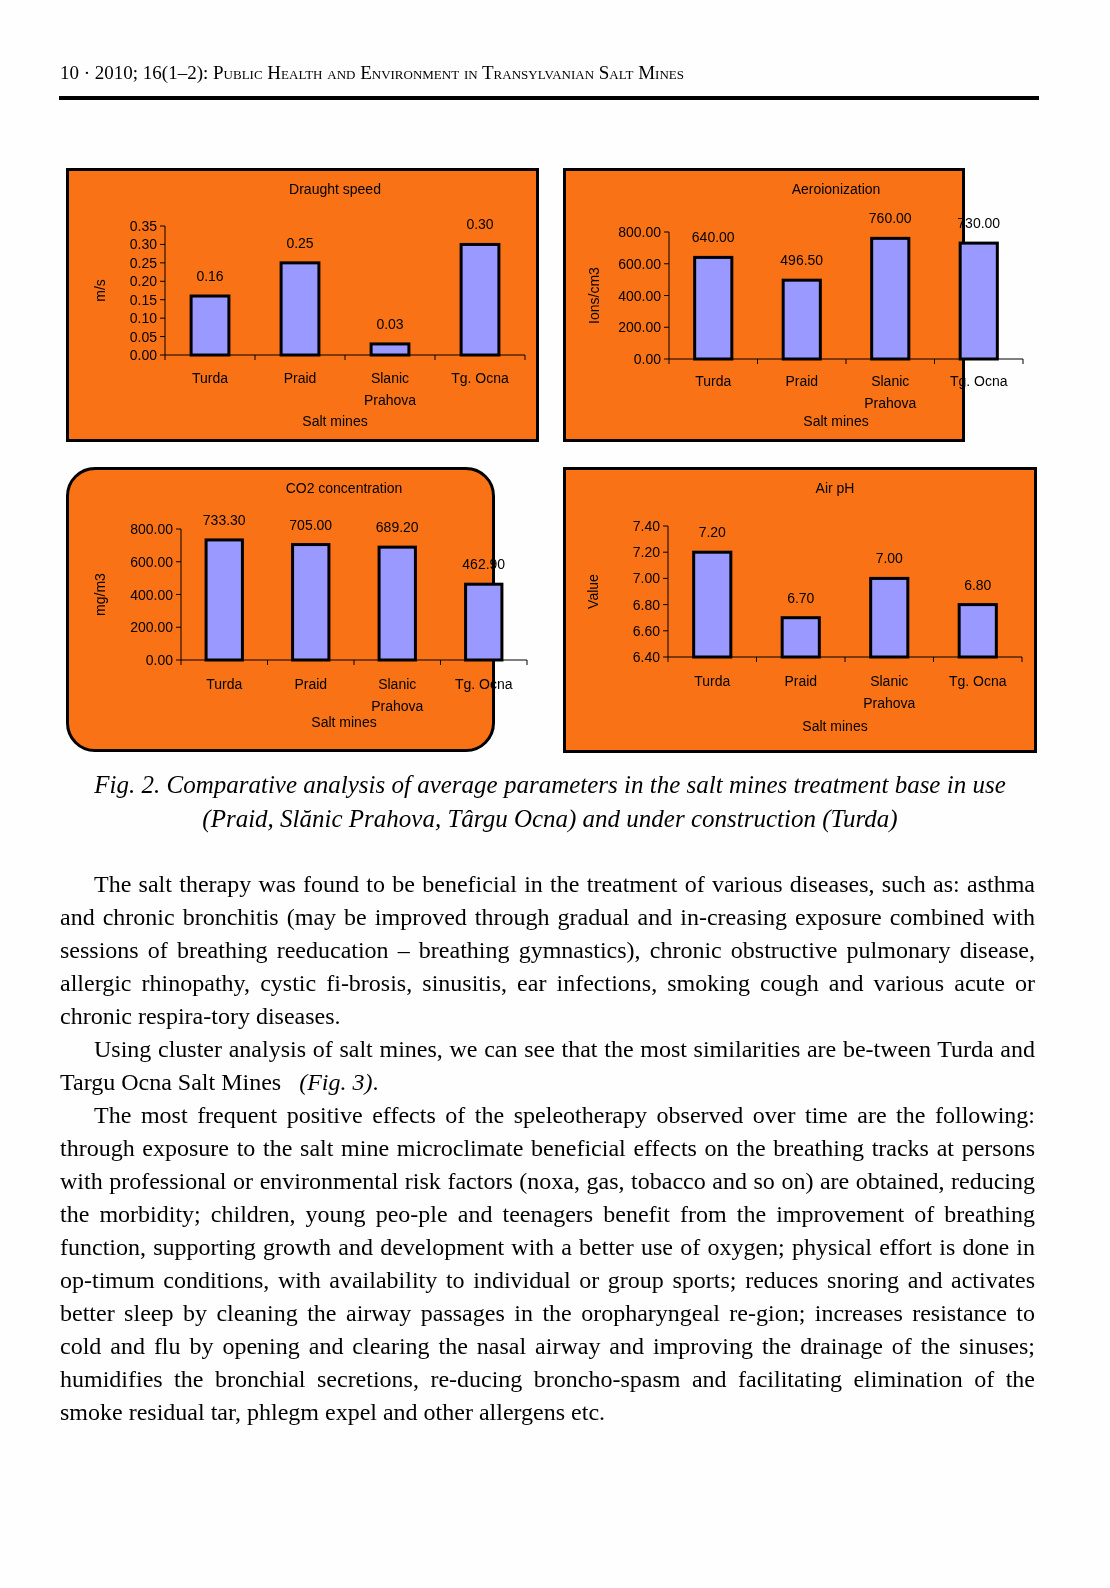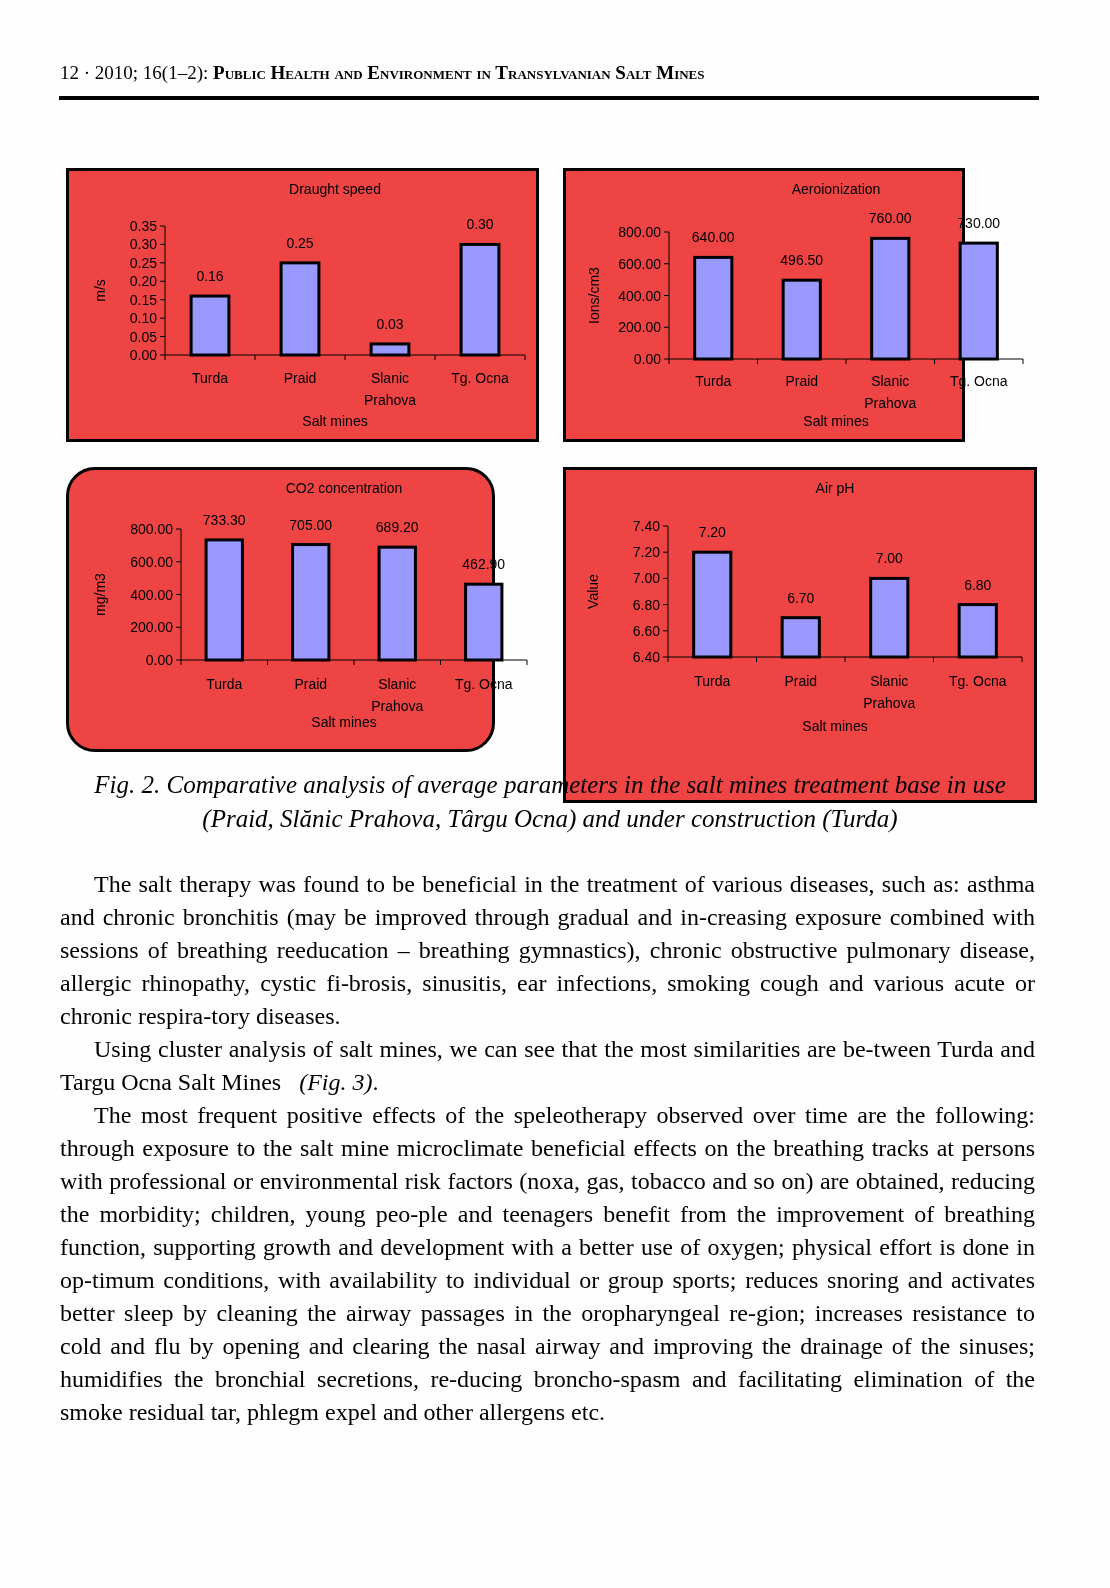--- a/index.html
+++ b/index.html
@@ -1,38 +1,38 @@
 <!DOCTYPE html>
 <html><head>
 <meta charset="utf-8">
 <style>
   html, body { margin: 0; padding: 0; background: #fdfefd; }
   body { width: 1110px; height: 1588px; position: relative; overflow: hidden;
          font-family: "Liberation Serif", "DejaVu Serif", serif; color: #000; }
   .running-head { position: absolute; left: 60px; top: 62px; font-size: 19px;
                   letter-spacing: 0px; white-space: nowrap; }
-  .running-head .sc { font-variant: small-caps; font-weight: bold; }
+  .running-head .sc { font-variant: small-caps; }
   .head-rule { position: absolute; left: 59px; top: 96px; width: 980px; height: 4px; background: #000; }
 
-  .chart-frame { position: absolute; border: 3px solid #000; background: #ef4444; box-sizing: border-box; }
+  .chart-frame { position: absolute; border: 3px solid #000; background: #f97316; box-sizing: border-box; }
   .chart-frame svg { position: absolute; left: 0; top: 0; }
   .chart-frame svg text { font-family: "Liberation Sans", "DejaVu Sans", sans-serif; font-size: 14px; fill: #000; }
 
   .caption { position: absolute; left: 60px; top: 768px; width: 980px; font-style: italic;
              font-size: 25px; line-height: 34px; text-align: center; }
   .body-text { position: absolute; left: 60px; top: 868px; width: 975px; font-size: 24px;
                line-height: 33px; text-align: justify; }
   .body-text p { margin: 0; text-indent: 34px; }
   .body-text em { font-style: italic; margin-left: 12px; }
 </style>
 </head>
 <body>
 
 <div class="running-head">
-  <span>12</span>
+  <span>10</span>
   <span>· 2010; 16(1–2):</span>
   <span class="sc">Public Health and Environment in Transylvanian Salt Mines</span>
 </div>
 <div class="head-rule"></div>
 
 <div class="chart-frame" style="left:66px; top:168px; width:473px; height:274px;">
     <svg width="467" height="268" viewBox="0 0 467 268">
       <text x="266" y="23" text-anchor="middle">Draught speed</text>
       <text x="0" y="0" text-anchor="middle" transform="translate(36,119.5) rotate(-90)">m/s</text>
       <line x1="96" y1="55" x2="96" y2="184" stroke="#000" stroke-width="1"></line>
@@ -141,21 +141,21 @@
       <rect x="310.085" y="77.14349999999999" width="36.33" height="112.85650000000001" fill="#9999FF" stroke="#000000" stroke-width="3"></rect>
       <text x="328.25" y="62.14349999999999" text-anchor="middle">689.20</text>
       <text x="328.25" y="219" text-anchor="middle">Slanic</text>
       <text x="328.25" y="241" text-anchor="middle">Prahova</text>
       <rect x="396.585" y="114.20012500000001" width="36.33" height="75.79987499999999" fill="#9999FF" stroke="#000000" stroke-width="3"></rect>
       <text x="414.75" y="99.20012500000001" text-anchor="middle">462.90</text>
       <text x="414.75" y="219" text-anchor="middle">Tg. Ocna</text>
       <text x="275" y="257" text-anchor="middle">Salt mines</text>
     </svg>
   </div>
-<div class="chart-frame" style="left:563px; top:467px; width:474px; height:336px;">
+<div class="chart-frame" style="left:563px; top:467px; width:474px; height:286px;">
     <svg width="468" height="280" viewBox="0 0 468 280">
       <text x="269" y="23" text-anchor="middle">Air pH</text>
       <text x="0" y="0" text-anchor="middle" transform="translate(32,121.5) rotate(-90)">Value</text>
       <line x1="102" y1="56" x2="102" y2="187" stroke="#000" stroke-width="1"></line>
       <line x1="97" y1="187" x2="102" y2="187" stroke="#000" stroke-width="1"></line>
       <text x="94" y="192" text-anchor="end">6.40</text>
       <line x1="97" y1="160.8" x2="102" y2="160.8" stroke="#000" stroke-width="1"></line>
       <text x="94" y="165.8" text-anchor="end">6.60</text>
       <line x1="97" y1="134.6" x2="102" y2="134.6" stroke="#000" stroke-width="1"></line>
       <text x="94" y="139.6" text-anchor="end">6.80</text>

